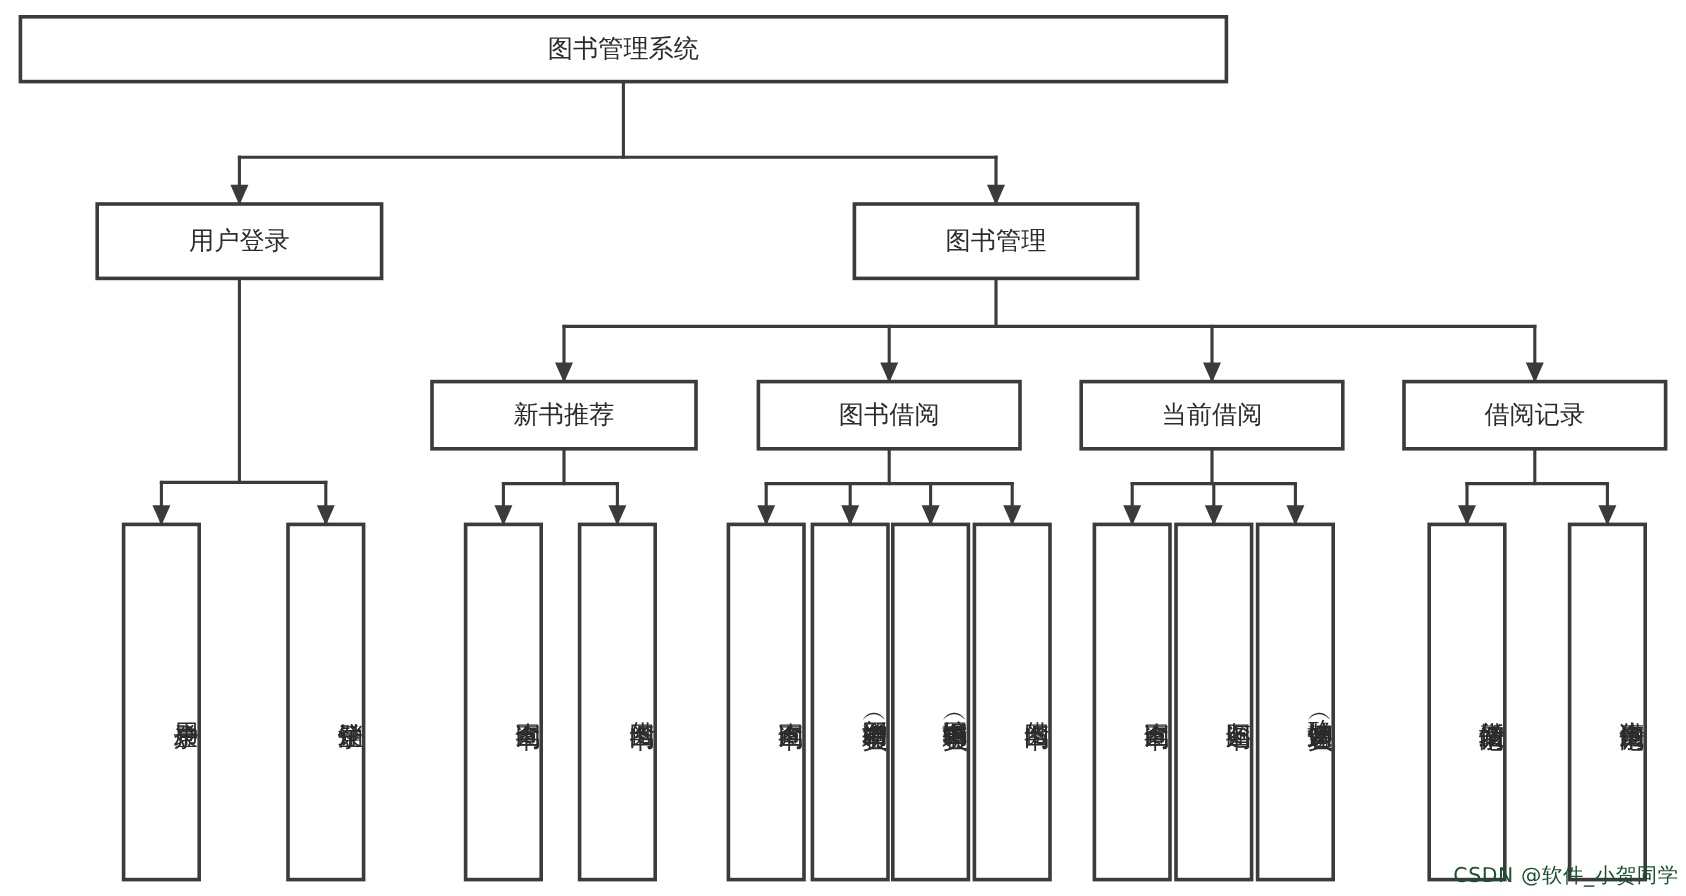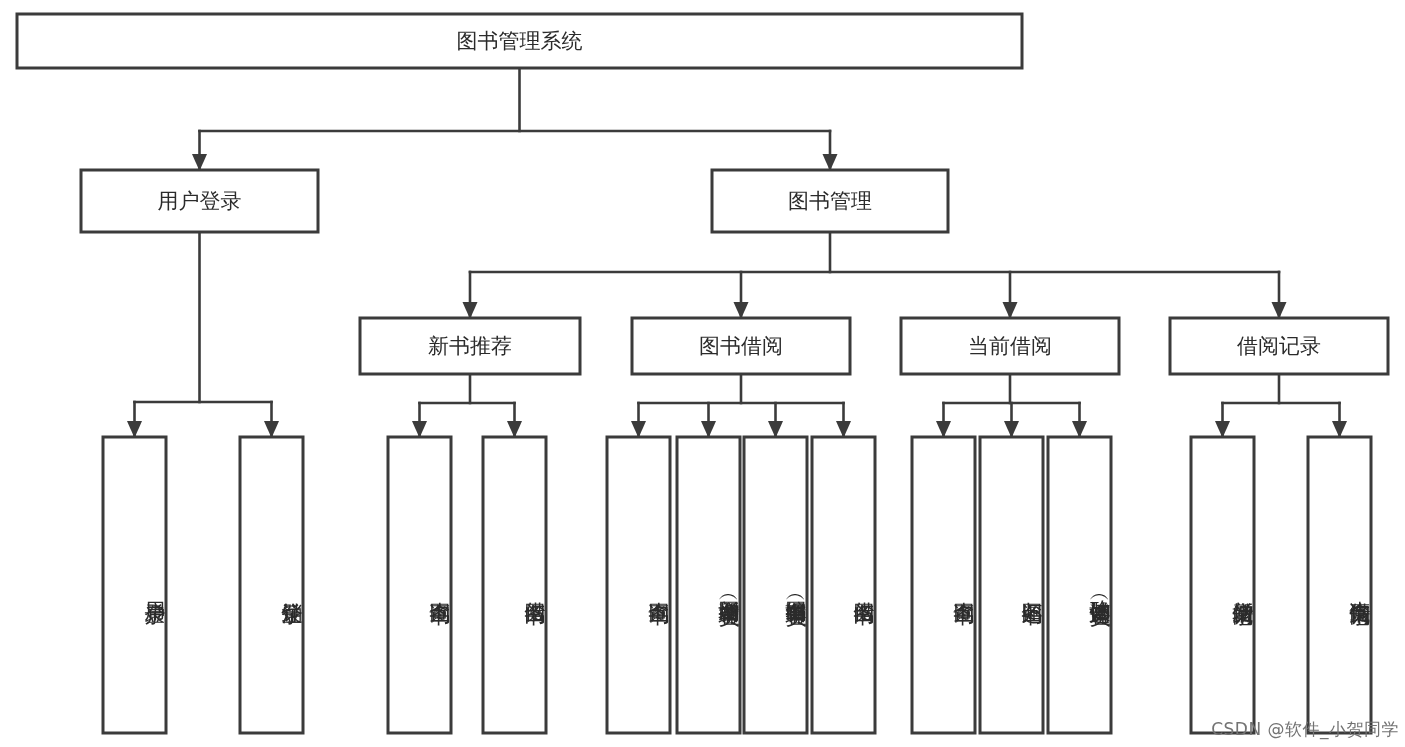--- a/index.html
+++ b/index.html
@@ -60,21 +60,21 @@
     justify-content: center;
     white-space: nowrap;
     pointer-events: none;
   }
   .watermark {
     position: absolute;
     right: 6px;
     bottom: 6px;
     font-family: "DejaVu Sans", "Liberation Sans", sans-serif;
     font-size: 17px;
-    color: #737373;
+    color: #14532d;
     letter-spacing: 0.5px;
     user-select: none;
   }
 </style>
 </head>
 <body>
 
 <div id="diagram-root">
 
   <svg id="flowchart" viewBox="0 0 1405 747">

